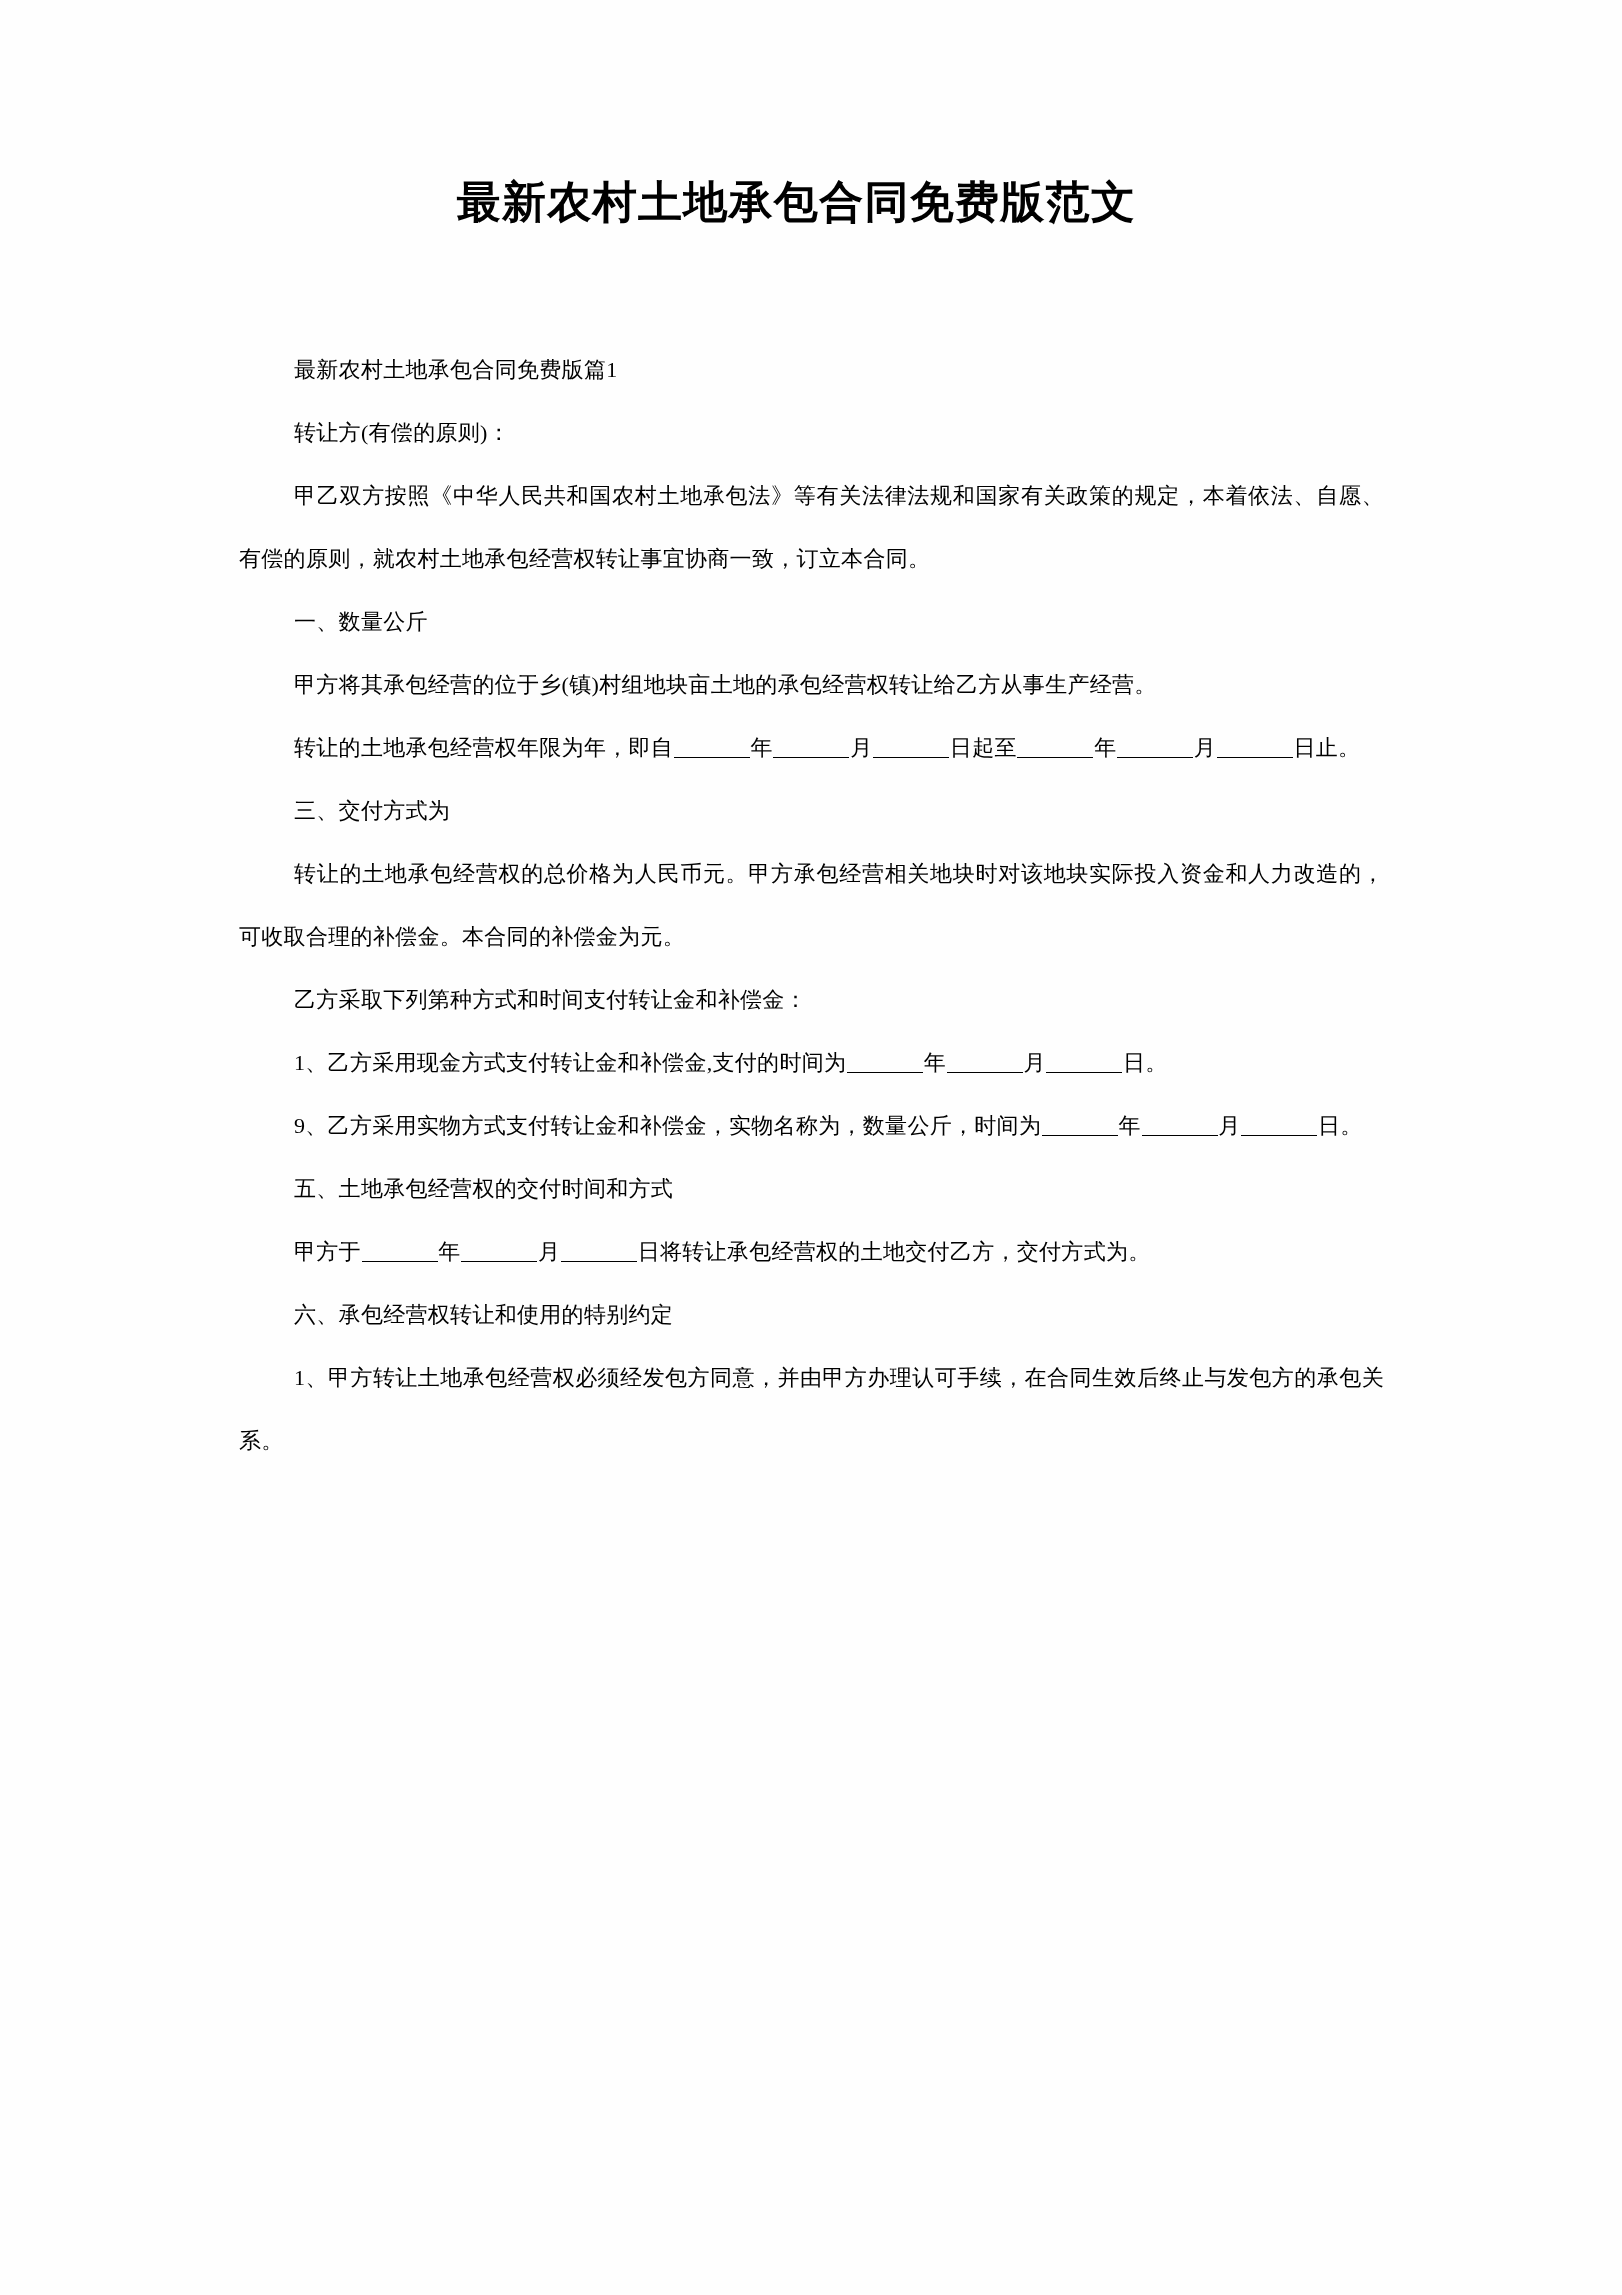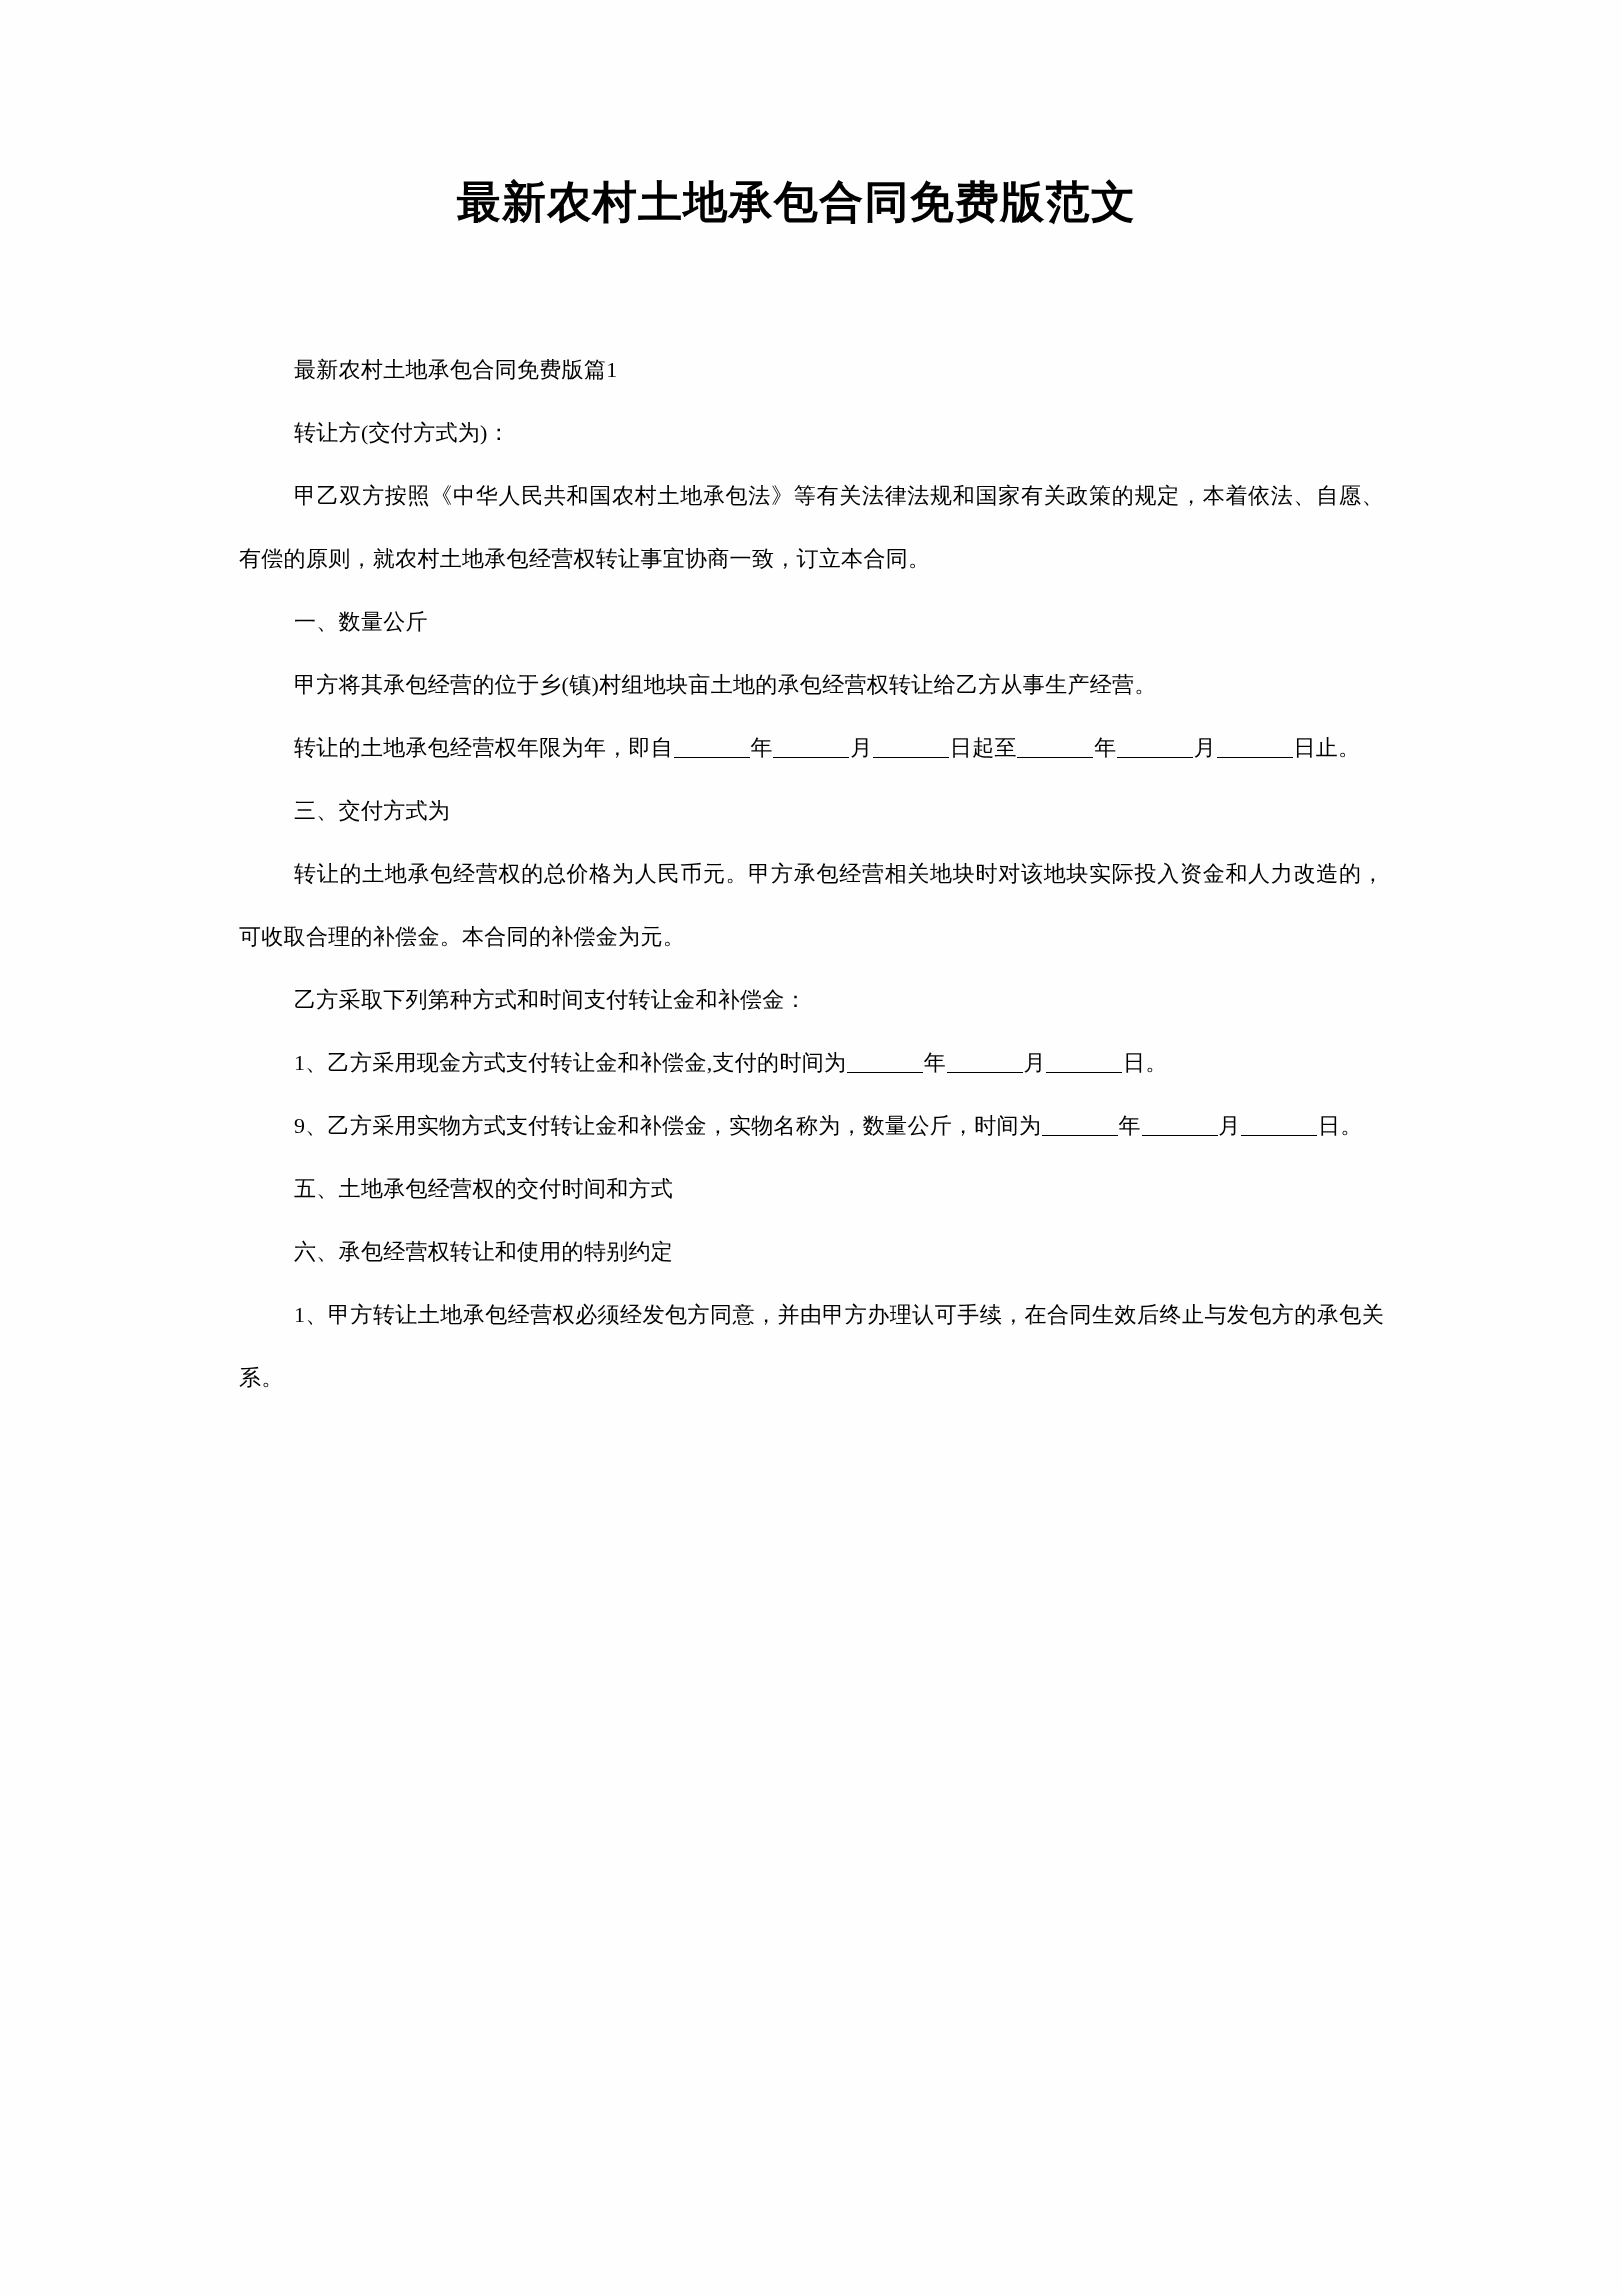--- a/index.html
+++ b/index.html
@@ -59,21 +59,21 @@
 <body>
 
 <div class="page">
 
   <div class="doc-title">最新农村土地承包合同免费版范文</div>
 
   <div class="body-block">
 
     <p class="para"><span>最新农村土地承包合同免费版篇1</span></p>
 
-    <p class="para"><span>转让方(交付方式为)：</span></p>
+    <p class="para"><span>转让方(有偿的原则)：</span></p>
 
 
     <p class="para"><span>甲乙双方按照《中华人民共和国农村土地承包法》等有关法律法规和国家有关政策的规定，本着依法、自愿、有偿的原则，就农村土地承包经营权转让事宜协商一致，订立本合同。</span></p>
 
     <p class="para"><span>一、数量公斤</span></p>
 
     <p class="para"><span>甲方将其承包经营的位于乡(镇)村组地块亩土地的承包经营权转让给乙方从事生产经营。</span></p>
 
 
     <p class="para"><span>转让的土地承包经营权年限为年，即自</span><span class="blank"></span><span>年</span><span class="blank"></span><span>月</span><span class="blank"></span><span>日起至</span><span class="blank"></span><span>年</span><span class="blank"></span><span>月</span><span class="blank"></span><span>日止。</span></p>
@@ -84,20 +84,21 @@
 
 
     <p class="para"><span>乙方采取下列第种方式和时间支付转让金和补偿金：</span></p>
 
     <p class="para"><span>1、乙方采用现金方式支付转让金和补偿金,支付的时间为</span><span class="blank"></span><span>年</span><span class="blank"></span><span>月</span><span class="blank"></span><span>日。</span></p>
 
     <p class="para"><span>9、乙方采用实物方式支付转让金和补偿金，实物名称为，数量公斤，时间为</span><span class="blank"></span><span>年</span><span class="blank"></span><span>月</span><span class="blank"></span><span>日。</span></p>
 
     <p class="para"><span>五、土地承包经营权的交付时间和方式</span></p>
 
+    <p class="para"><span>甲方于</span><span class="blank"></span><span>年</span><span class="blank"></span><span>月</span><span class="blank"></span><span>日将转让承包经营权的土地交付乙方，交付方式为。</span></p>
 
     <p class="para"><span>六、承包经营权转让和使用的特别约定</span></p>
 
     <p class="para"><span>1、甲方转让土地承包经营权必须经发包方同意，并由甲方办理认可手续，在合同生效后终止与发包方的承包关系。</span></p>
 
   </div>
 
 </div>
 
 

